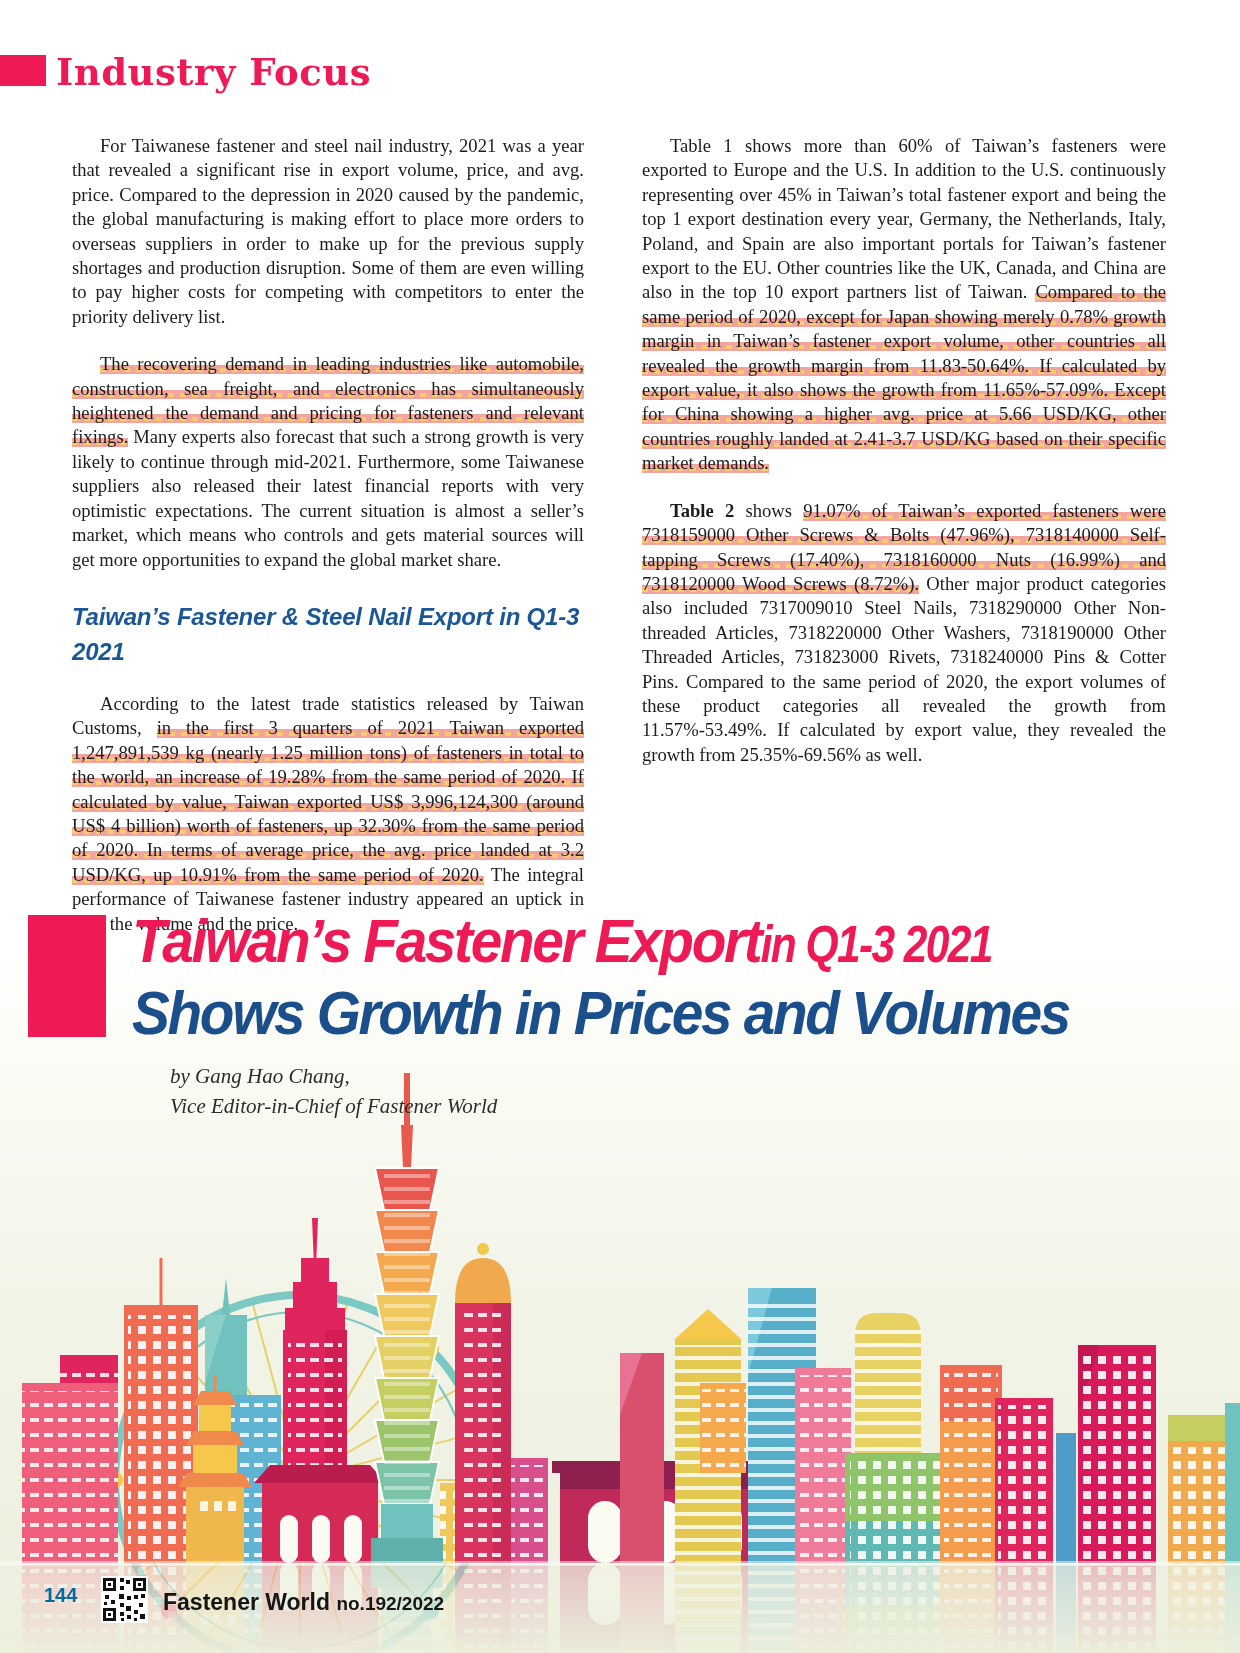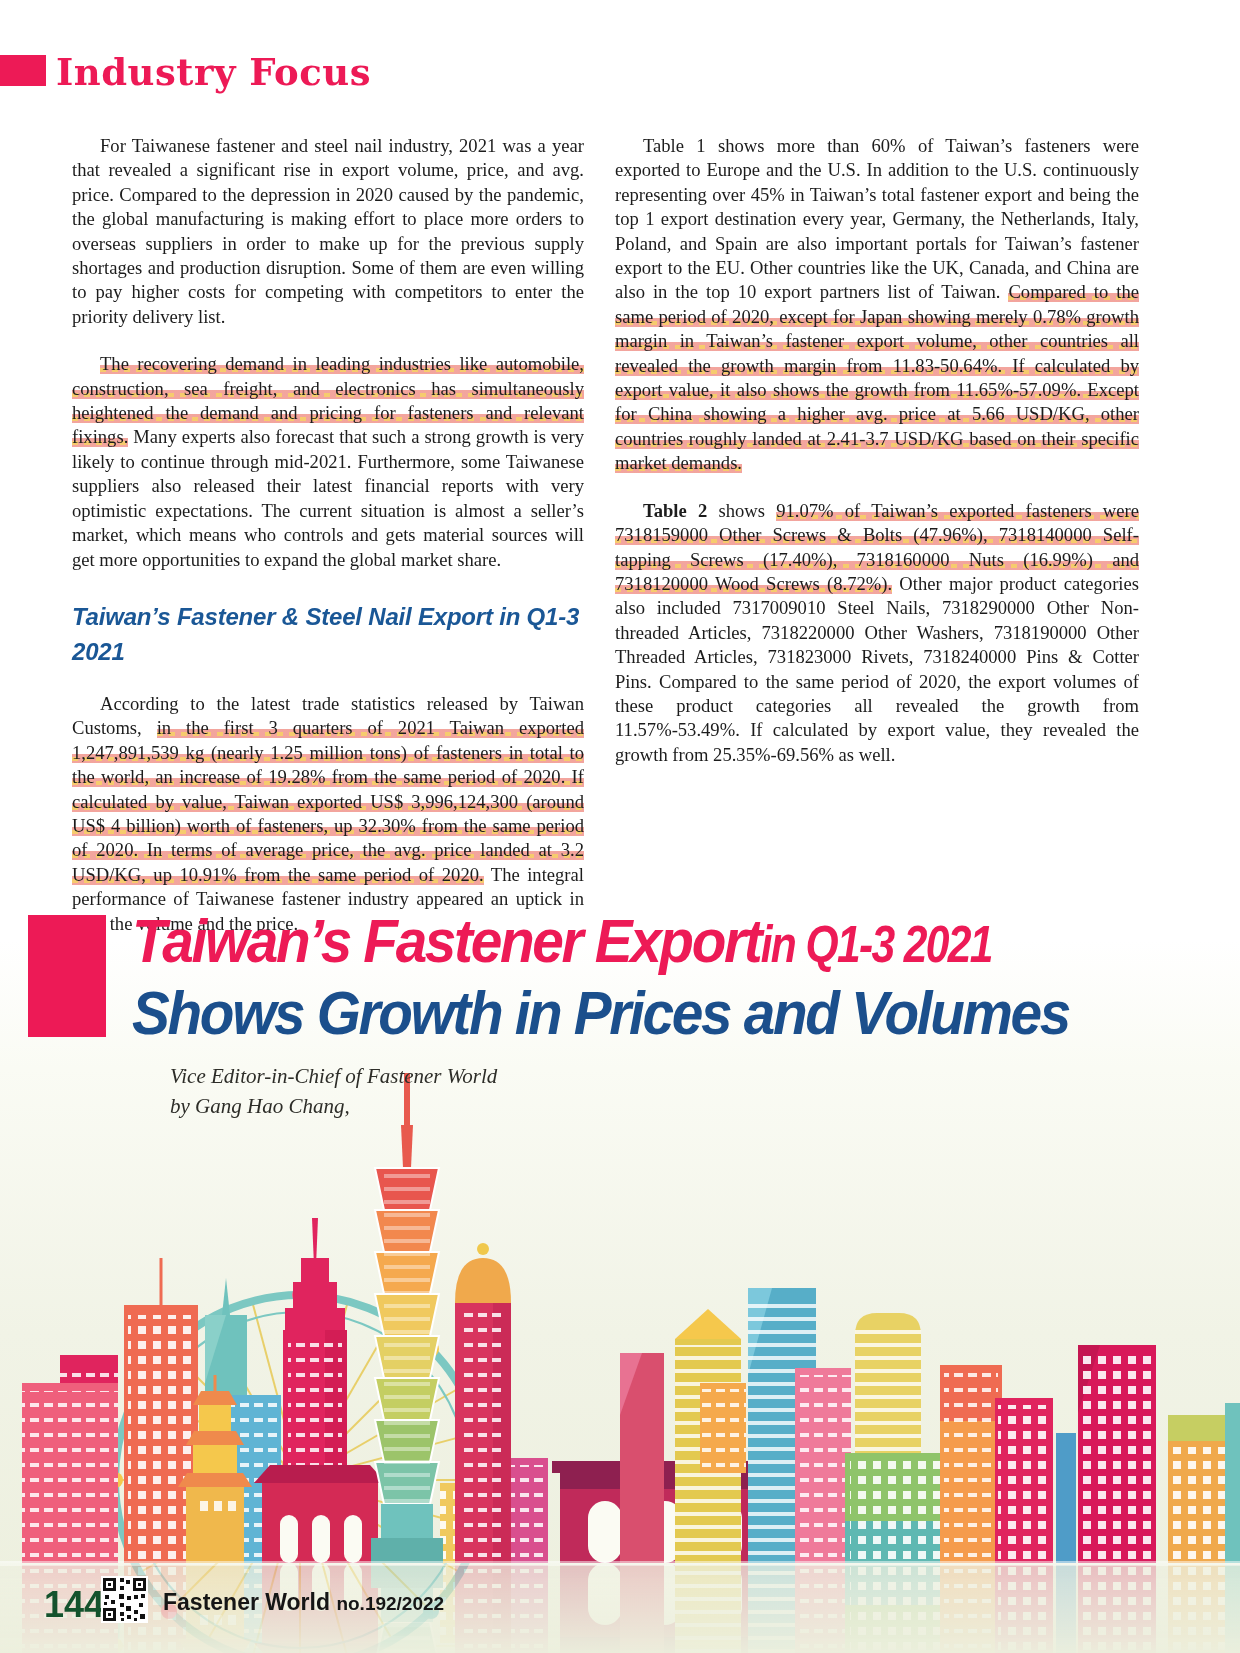--- a/index.html
+++ b/index.html
@@ -6,21 +6,21 @@
   body{width:1240px;height:1653px;position:relative;background:#ffffff;overflow:hidden;
        font-family:"Liberation Serif", serif;}
   .abs{position:absolute;}
 
   
   .kicker-block{left:0;top:55px;width:46px;height:31px;background:#ED1A56;}
   .kicker{left:56px;top:50px;font-family:"DejaVu Serif", serif;font-weight:700;
           font-size:37px;color:#ED1A56;letter-spacing:.5px;}
 
   
-  .columns{left:72px;top:134px;width:1096px;display:flex;gap:31px;}
+  .columns{left:72px;top:134px;width:1096px;display:flex;gap:58px;}
   .col{color:#1c1c1c;font-size:18.6px;line-height:24.4px;text-align:justify;}
   .col.left{width:512px;}
   .col.right{width:524px;}
   .col p{margin:0;text-indent:28px;}
   .col p + p{margin-top:23px;}
   .col .bold{font-weight:700;}
   .hl{
     background-image:
       repeating-linear-gradient(90deg, rgba(247,206,107,.95) 0 6px, rgba(247,206,107,0) 6px 12px),
       linear-gradient(rgba(242,160,152,.95), rgba(242,160,152,.95));
@@ -47,21 +47,21 @@
   .t2{font-size:61px;color:#1B4F8C;letter-spacing:-2.5px;line-height:66px;margin-top:3px;}
 
   
   .byline{left:142px;top:1061px;font-style:italic;font-size:21px;line-height:30px;color:#2d2d28;}
 
   
   .skyline{left:0;top:1053px;width:1240px;height:600px;}
 
   
   .pageno{left:44px;top:1584px;font-family:"Liberation Sans", sans-serif;font-weight:700;
-          font-size:36px;color:#14532d;z-index:6;}
+          font-size:20px;color:#0369a1;z-index:6;}
   .qr{left:101px;top:1576px;z-index:6;}
   .mag{left:163px;top:1589px;font-family:"Liberation Sans", sans-serif;font-weight:700;
        font-size:23px;color:#151515;z-index:6;white-space:nowrap;}
   .mag .issue{font-size:19px;}
   .z6{z-index:6;margin-left:28px;}
 </style>
 </head>
 <body>
 
 <div class="abs kicker-block"></div>
@@ -82,22 +82,22 @@
   </div>
 </div>
 
 <div class="abs title-block z6"></div>
 <div class="abs big-title z6">
   <span class="t-line t1"><span>Taiwan’s Fastener Export</span><span class="t1-sub"> in Q1-3 2021</span></span>
   <span class="t-line t2">Shows Growth in Prices and Volumes</span>
 </div>
 
 <div class="abs byline z6">
+  <div>by Gang Hao Chang,</div>
   <div>Vice Editor-in-Chief of Fastener World</div>
-  <div>by Gang Hao Chang,</div>
 </div>
 
 <svg class="abs skyline" viewBox="0 0 1240 600" xmlns="http://www.w3.org/2000/svg">
   <defs>
     <pattern id="dashW" width="14" height="15" patternUnits="userSpaceOnUse">
       <rect x="2" y="5" width="9" height="4" fill="#ffffff" opacity=".85"></rect>
     </pattern>
     <pattern id="sqW" width="15" height="15" patternUnits="userSpaceOnUse">
       <rect x="3" y="3" width="8" height="8" fill="#ffffff" opacity=".9"></rect>
     </pattern>

